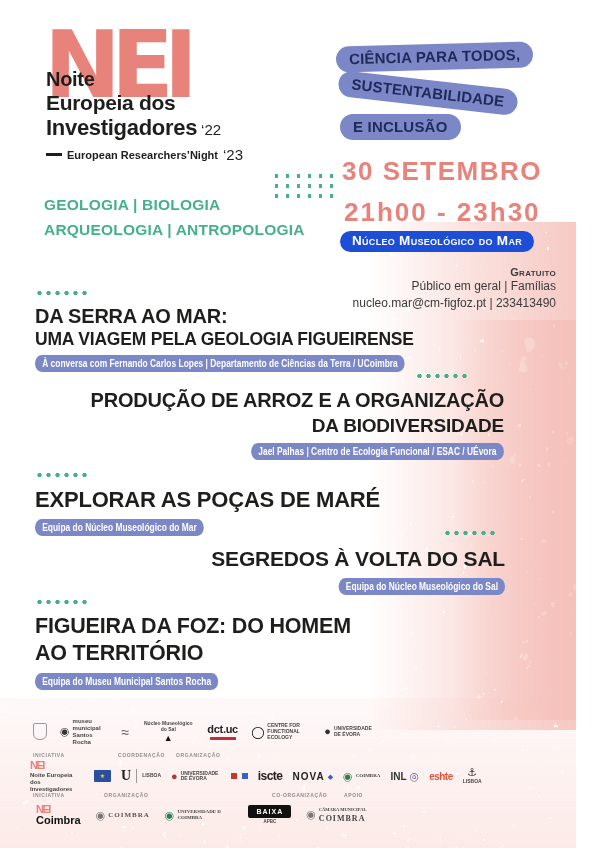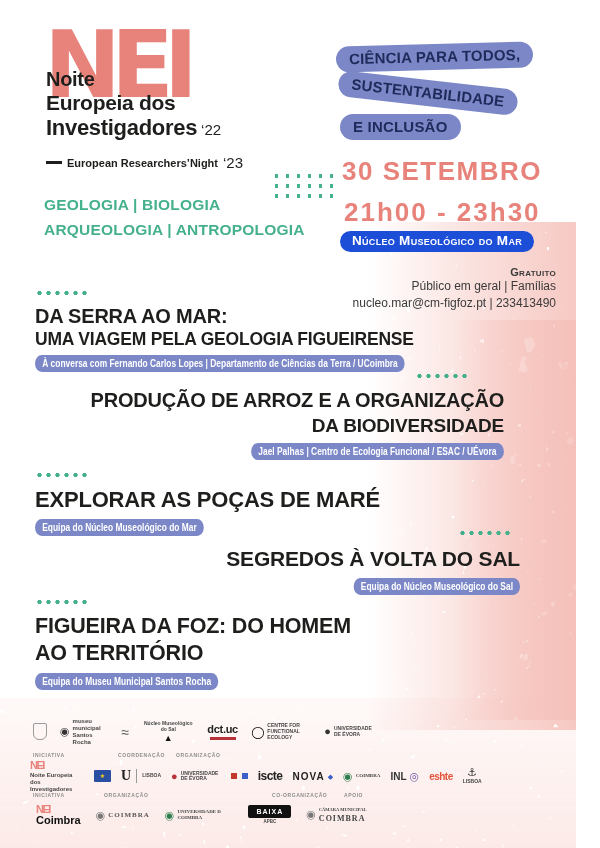--- a/index.html
+++ b/index.html
@@ -10,21 +10,21 @@
   
   .logo{position:absolute;left:44px;top:28px;width:250px;height:122px;}
   .logo-mark{position:absolute;left:0;top:-8px;font-size:92px;font-weight:800;letter-spacing:-10px;
              color:#E8837B;line-height:1;font-family:"DejaVu Sans",sans-serif;}
   .logo-text{position:absolute;left:2px;top:40px;}
   .lt1{font-size:20px;font-weight:800;letter-spacing:-0.3px;}
   .lt2{font-size:21px;font-weight:800;letter-spacing:-0.3px;}
   .ltrow{display:flex;align-items:baseline;gap:4px;}
   .lt3{font-size:22px;font-weight:800;letter-spacing:-0.3px;}
   .year{font-size:15px;font-weight:400;}
-  .lt4row{display:flex;align-items:center;gap:5px;margin-top:13px;justify-content:space-between;}
+  .lt4row{display:flex;align-items:center;gap:5px;margin-top:5px;justify-content:space-between;}
   .dash{width:16px;height:3px;background:#1E1E1C;display:inline-block;}
   .lt4{font-size:11px;font-weight:600;}
 
   
   .hbadge{position:absolute;background:#7B87C6;color:#1F2A5B;font-weight:800;font-size:15px;
           padding:4px 13px 5px;border-radius:17px;letter-spacing:0.2px;white-space:nowrap;}
   .hb1{left:336px;top:44px;transform:rotate(-1.5deg);}
   .hb2{left:338px;top:80px;transform:rotate(6.5deg);}
   .hb3{left:340px;top:114px;}
 
@@ -51,21 +51,21 @@
          background-image:radial-gradient(circle,#45B18C 2px,rgba(0,0,0,0) 2.2px);
          background-size:9px 6px;}
   .st{font-weight:800;letter-spacing:-0.2px;line-height:1.18;color:#1E1E1C;white-space:nowrap;}
   .credit{display:inline-block;background:#7B87C6;color:#ffffff;font-size:10.5px;font-weight:600;
           padding:2px 9px 3px;border-radius:11px;margin-top:6px;white-space:nowrap;
           transform:scaleX(0.8);transform-origin:left center;}
   .session.right .credit{transform-origin:right center;}
   .s1{left:35px;top:290px;} .s1 .sdots{margin-bottom:9px;} .s1 .t1{font-size:20px;} .s1 .t2{font-size:17.5px;}
   .s2{right:72px;top:373px;} .s2 .sdots{margin-bottom:10px;margin-right:37px;} .s2 .t1{font-size:20px;} .s2 .t2{font-size:19px;margin-top:2px;}
   .s3{left:35px;top:472px;} .s3 .sdots{margin-bottom:9px;} .s3 .t1{font-size:22px;}
-  .s4{right:56px;top:530px;} .s4 .sdots{margin-bottom:11px;margin-right:10px;} .s4 .t1{font-size:21px;}
+  .s4{right:71px;top:530px;} .s4 .sdots{margin-bottom:11px;margin-right:10px;} .s4 .t1{font-size:21px;}
   .s5{left:35px;top:599px;} .s5 .sdots{margin-bottom:9px;} .s5 .t1{font-size:21.5px;} .s5 .t2{font-size:21.5px;margin-top:2px;}
 
   
   .footer{position:absolute;left:0;top:712px;width:600px;height:136px;color:#4a4a4a;}
   .frow{position:absolute;display:flex;align-items:center;}
   .r1{left:33px;top:6px;gap:13px;}
   .r2{left:30px;top:48px;gap:10px;}
   .r3{left:36px;top:92px;gap:15px;}
   .flogo{display:flex;align-items:center;gap:3px;}
   .flogo.col{flex-direction:column;gap:1px;align-items:center;}

